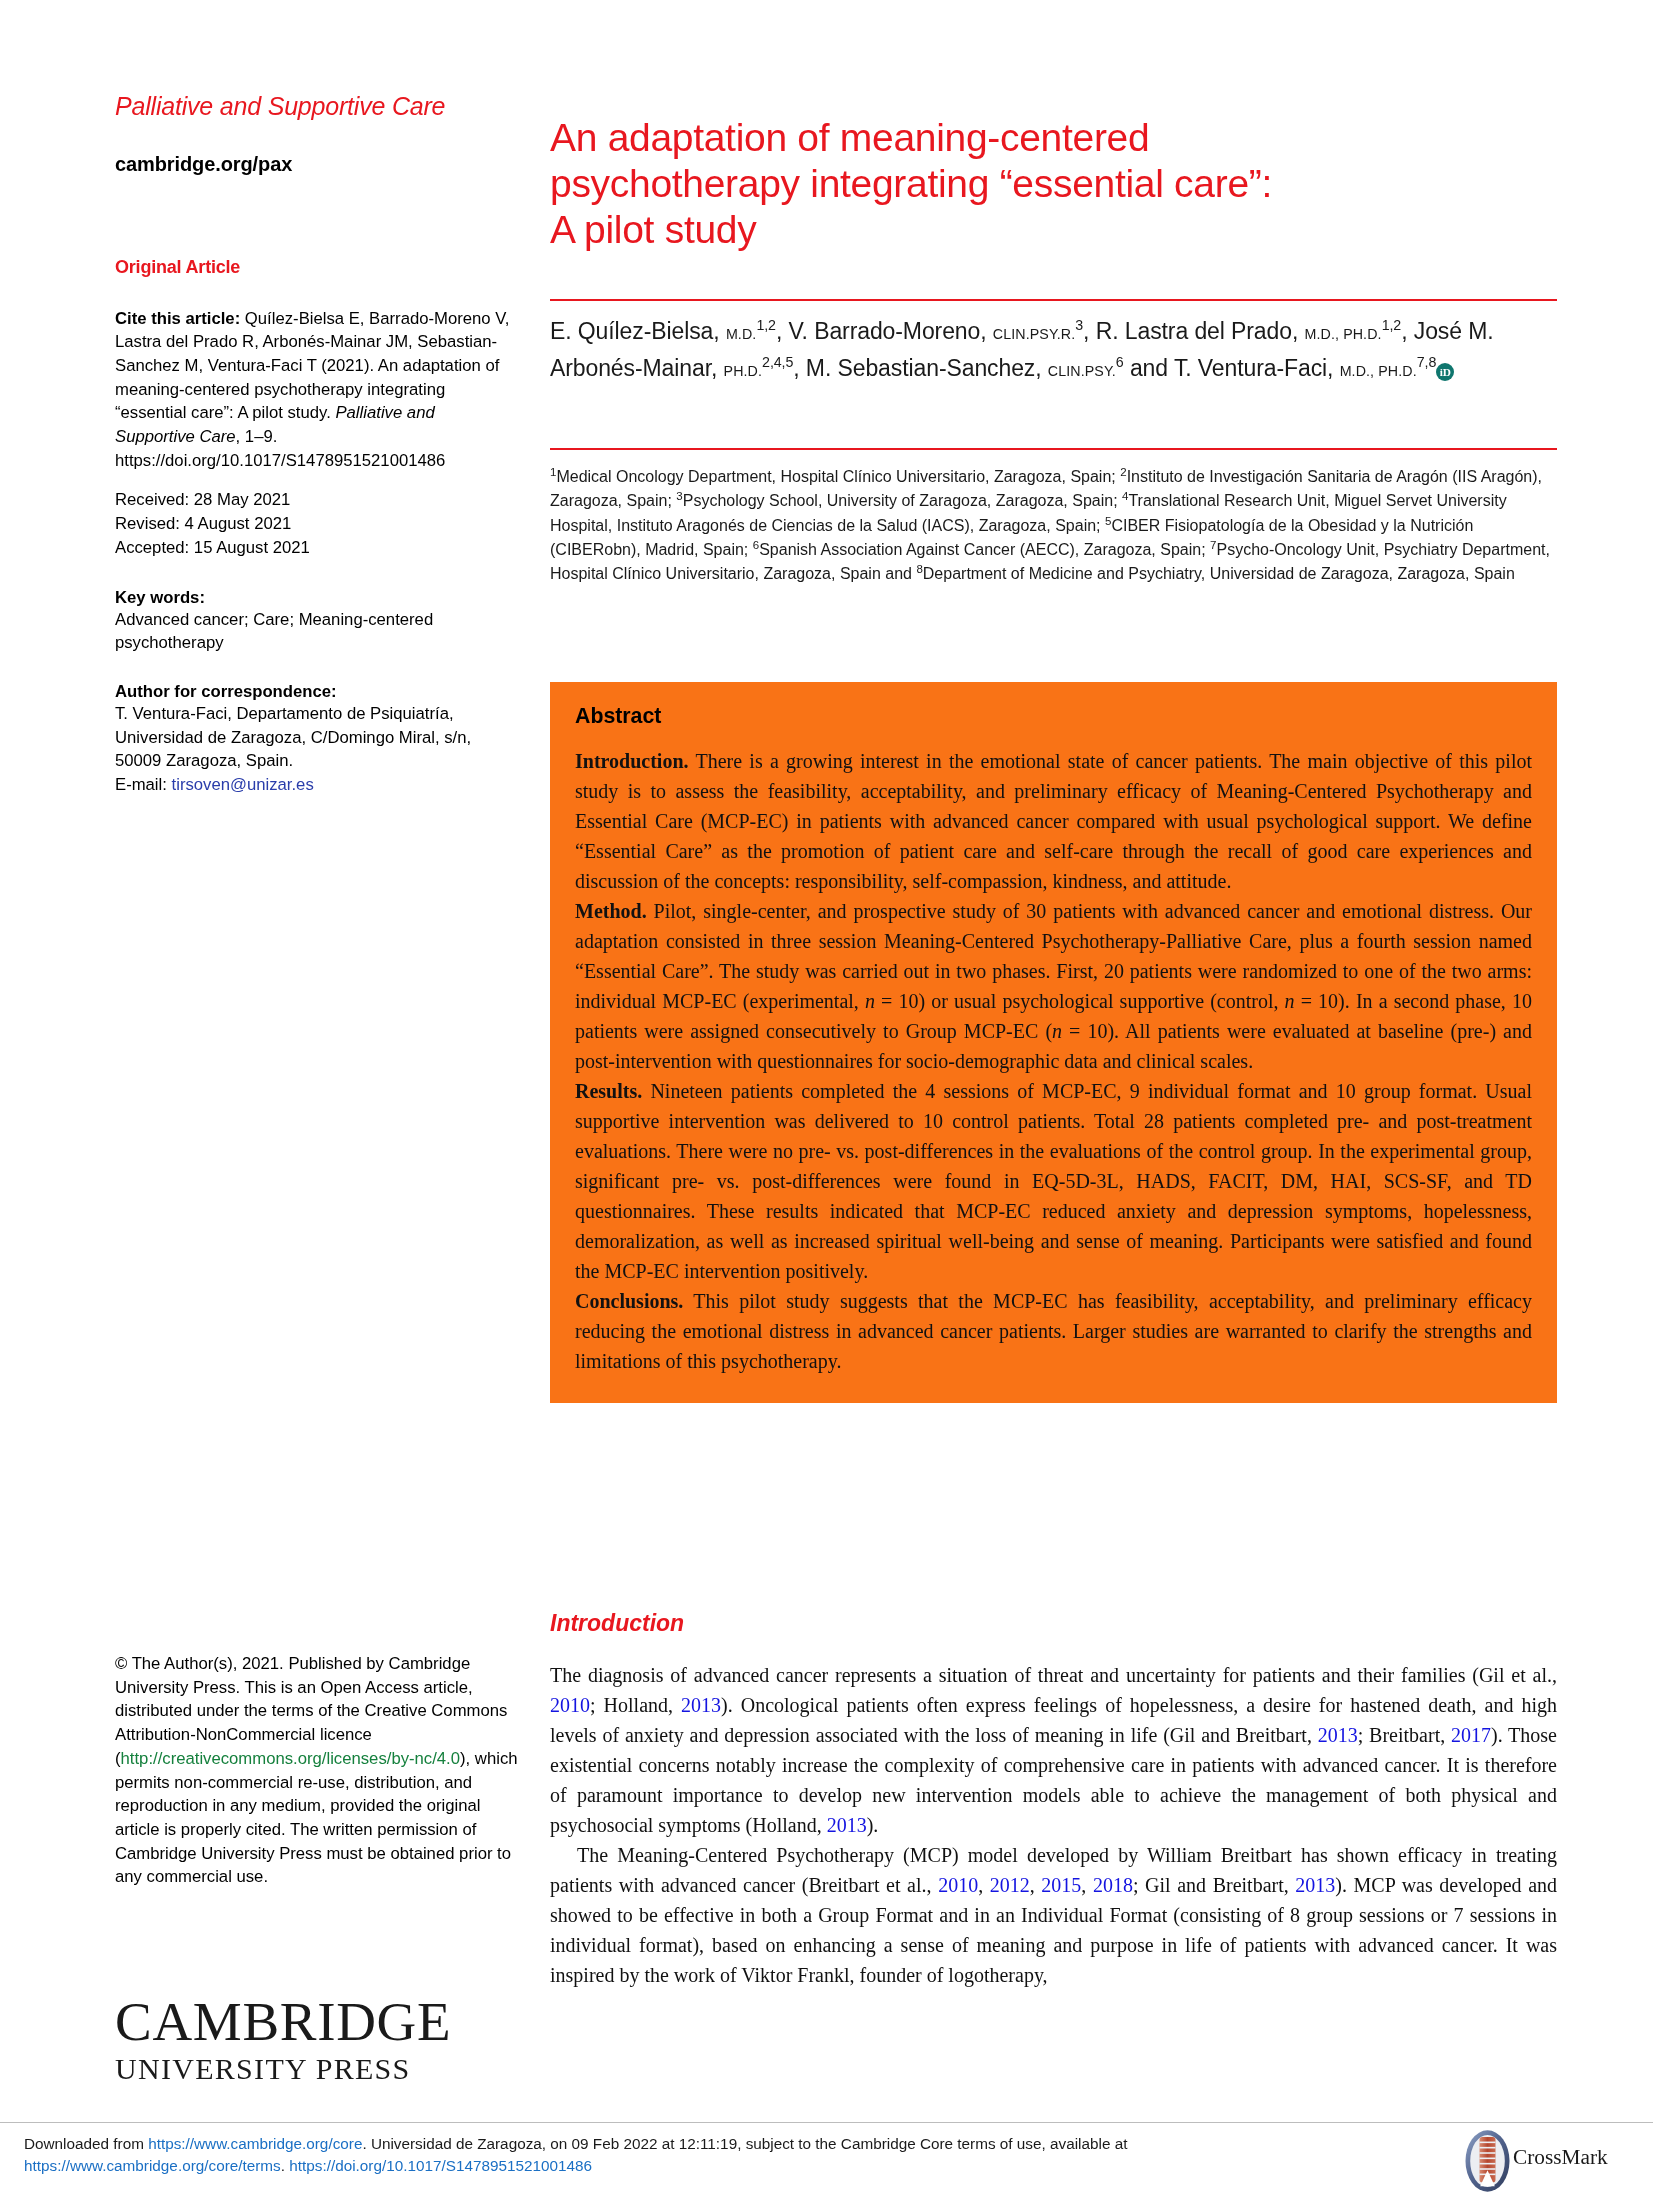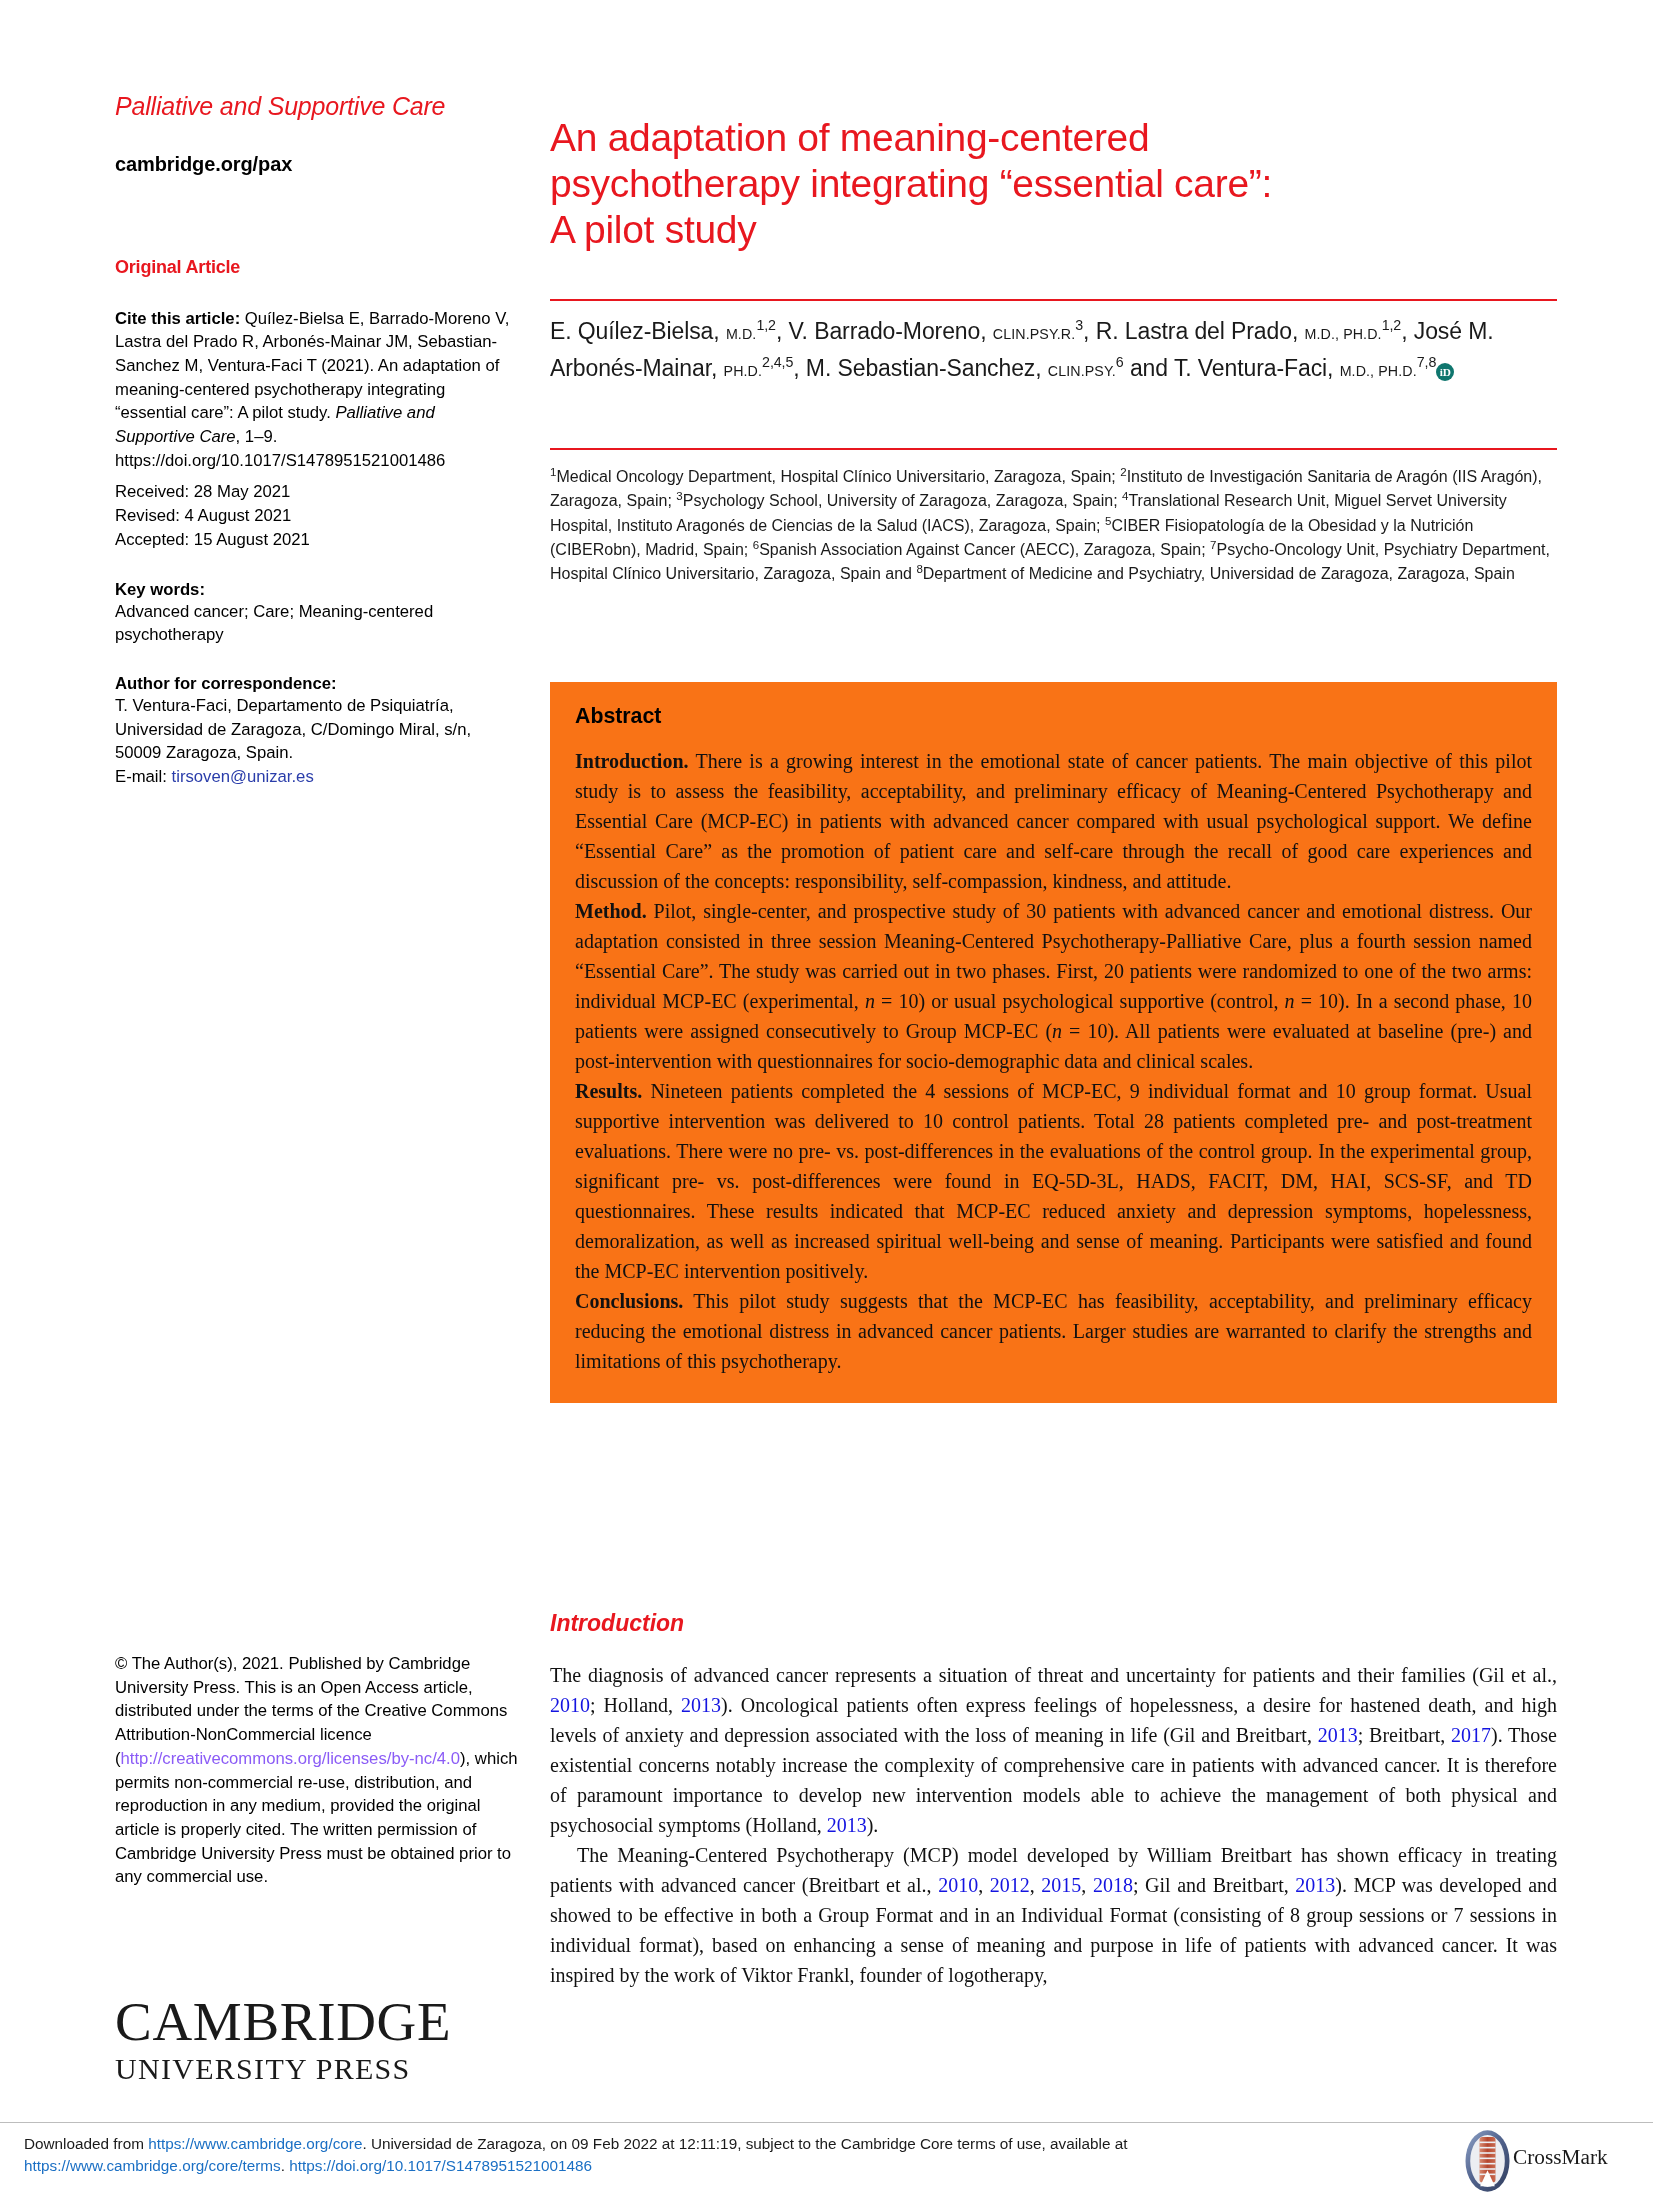--- a/index.html
+++ b/index.html
@@ -56,21 +56,21 @@
   .cite-block {
     margin-top: 29px;
     font-size: 16.7px;
     line-height: 1.42;
     color: #000;
   }
   .cite-block b { font-weight: bold; }
   .cite-block i { font-style: italic; }
 
   .dates-block {
-    margin-top: 8px;
+    margin-top: 16px;
     font-size: 16.7px;
     line-height: 1.42;
     color: #000;
   }
 
   .kw-heading {
     margin-top: 28px;
     font-size: 16.7px;
     font-weight: bold;
   }
@@ -95,21 +95,21 @@
 
   .copyright-block {
     position: absolute;
     left: 115px;
     top: 1652px;
     width: 407px;
     font-size: 16.7px;
     line-height: 1.42;
     color: #000;
   }
-  .copyright-block .link { color: #8b5cf6; }
+  .copyright-block .link { color: #15803d; }
 
   .cup-logo {
     position: absolute;
     left: 115px;
     top: 1994px;
     width: 413px;
     font-family: "Liberation Serif", serif;
     color: #1a1a1a;
   }
   .cup-logo .l1 {

